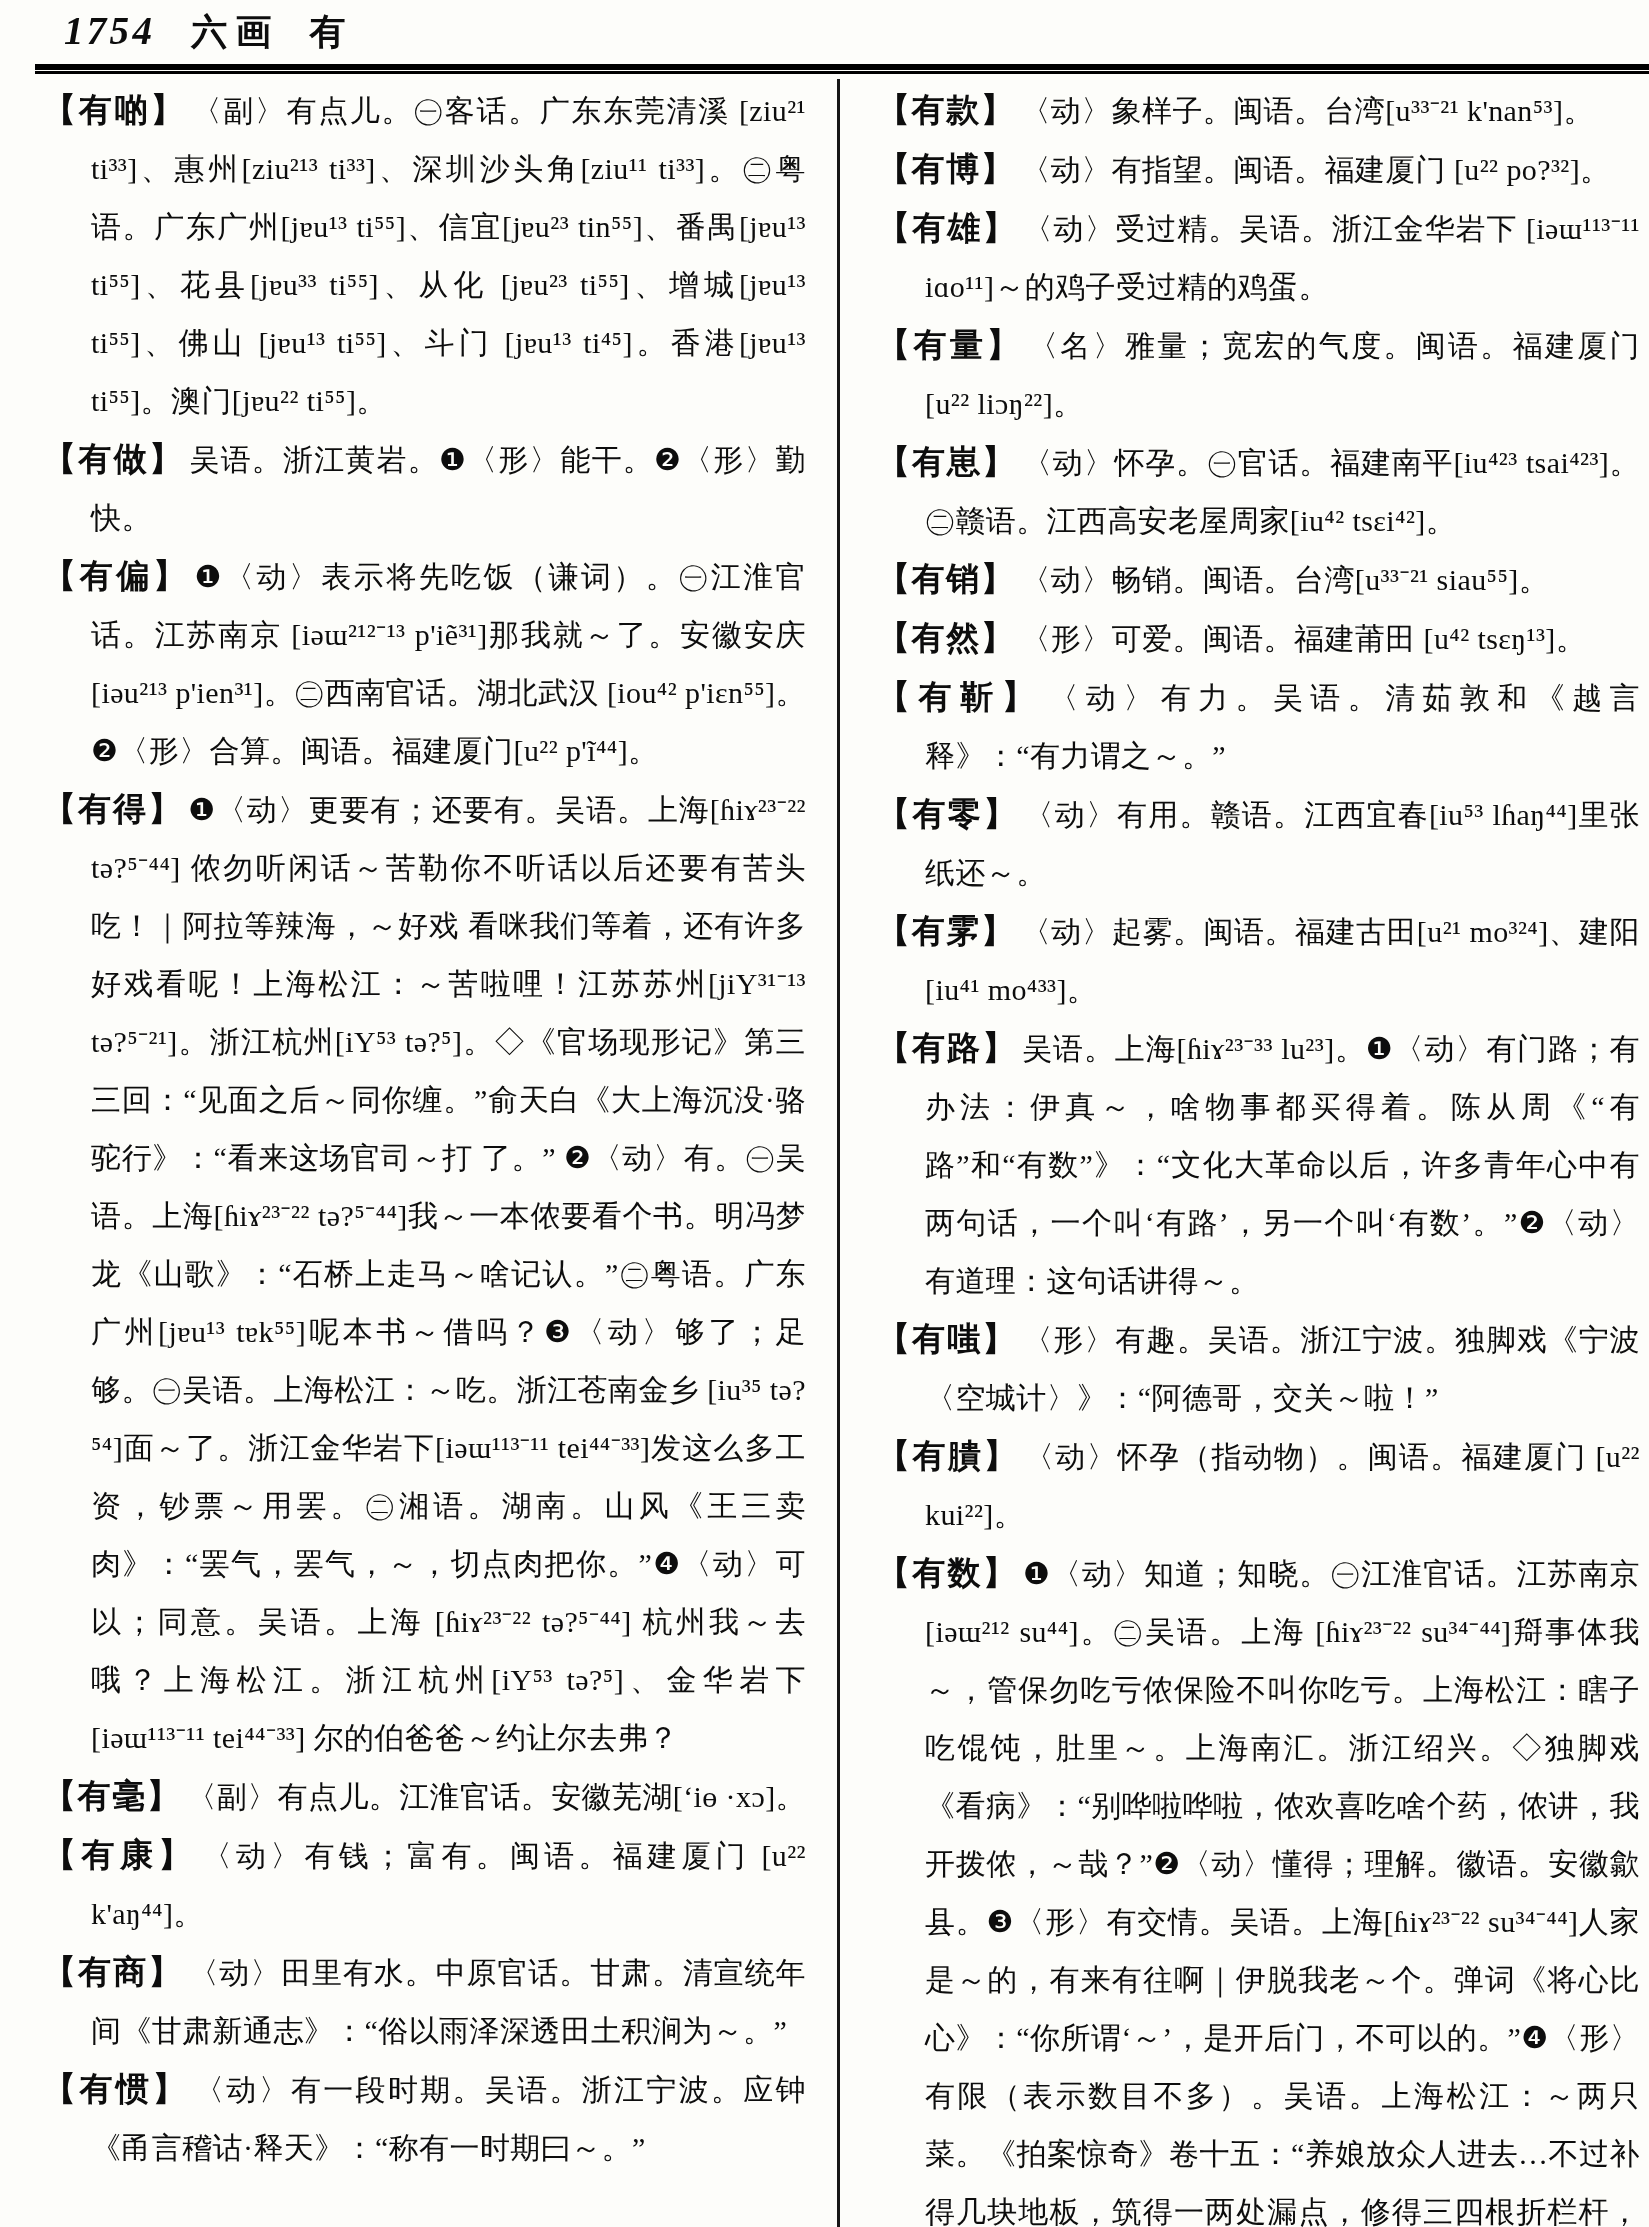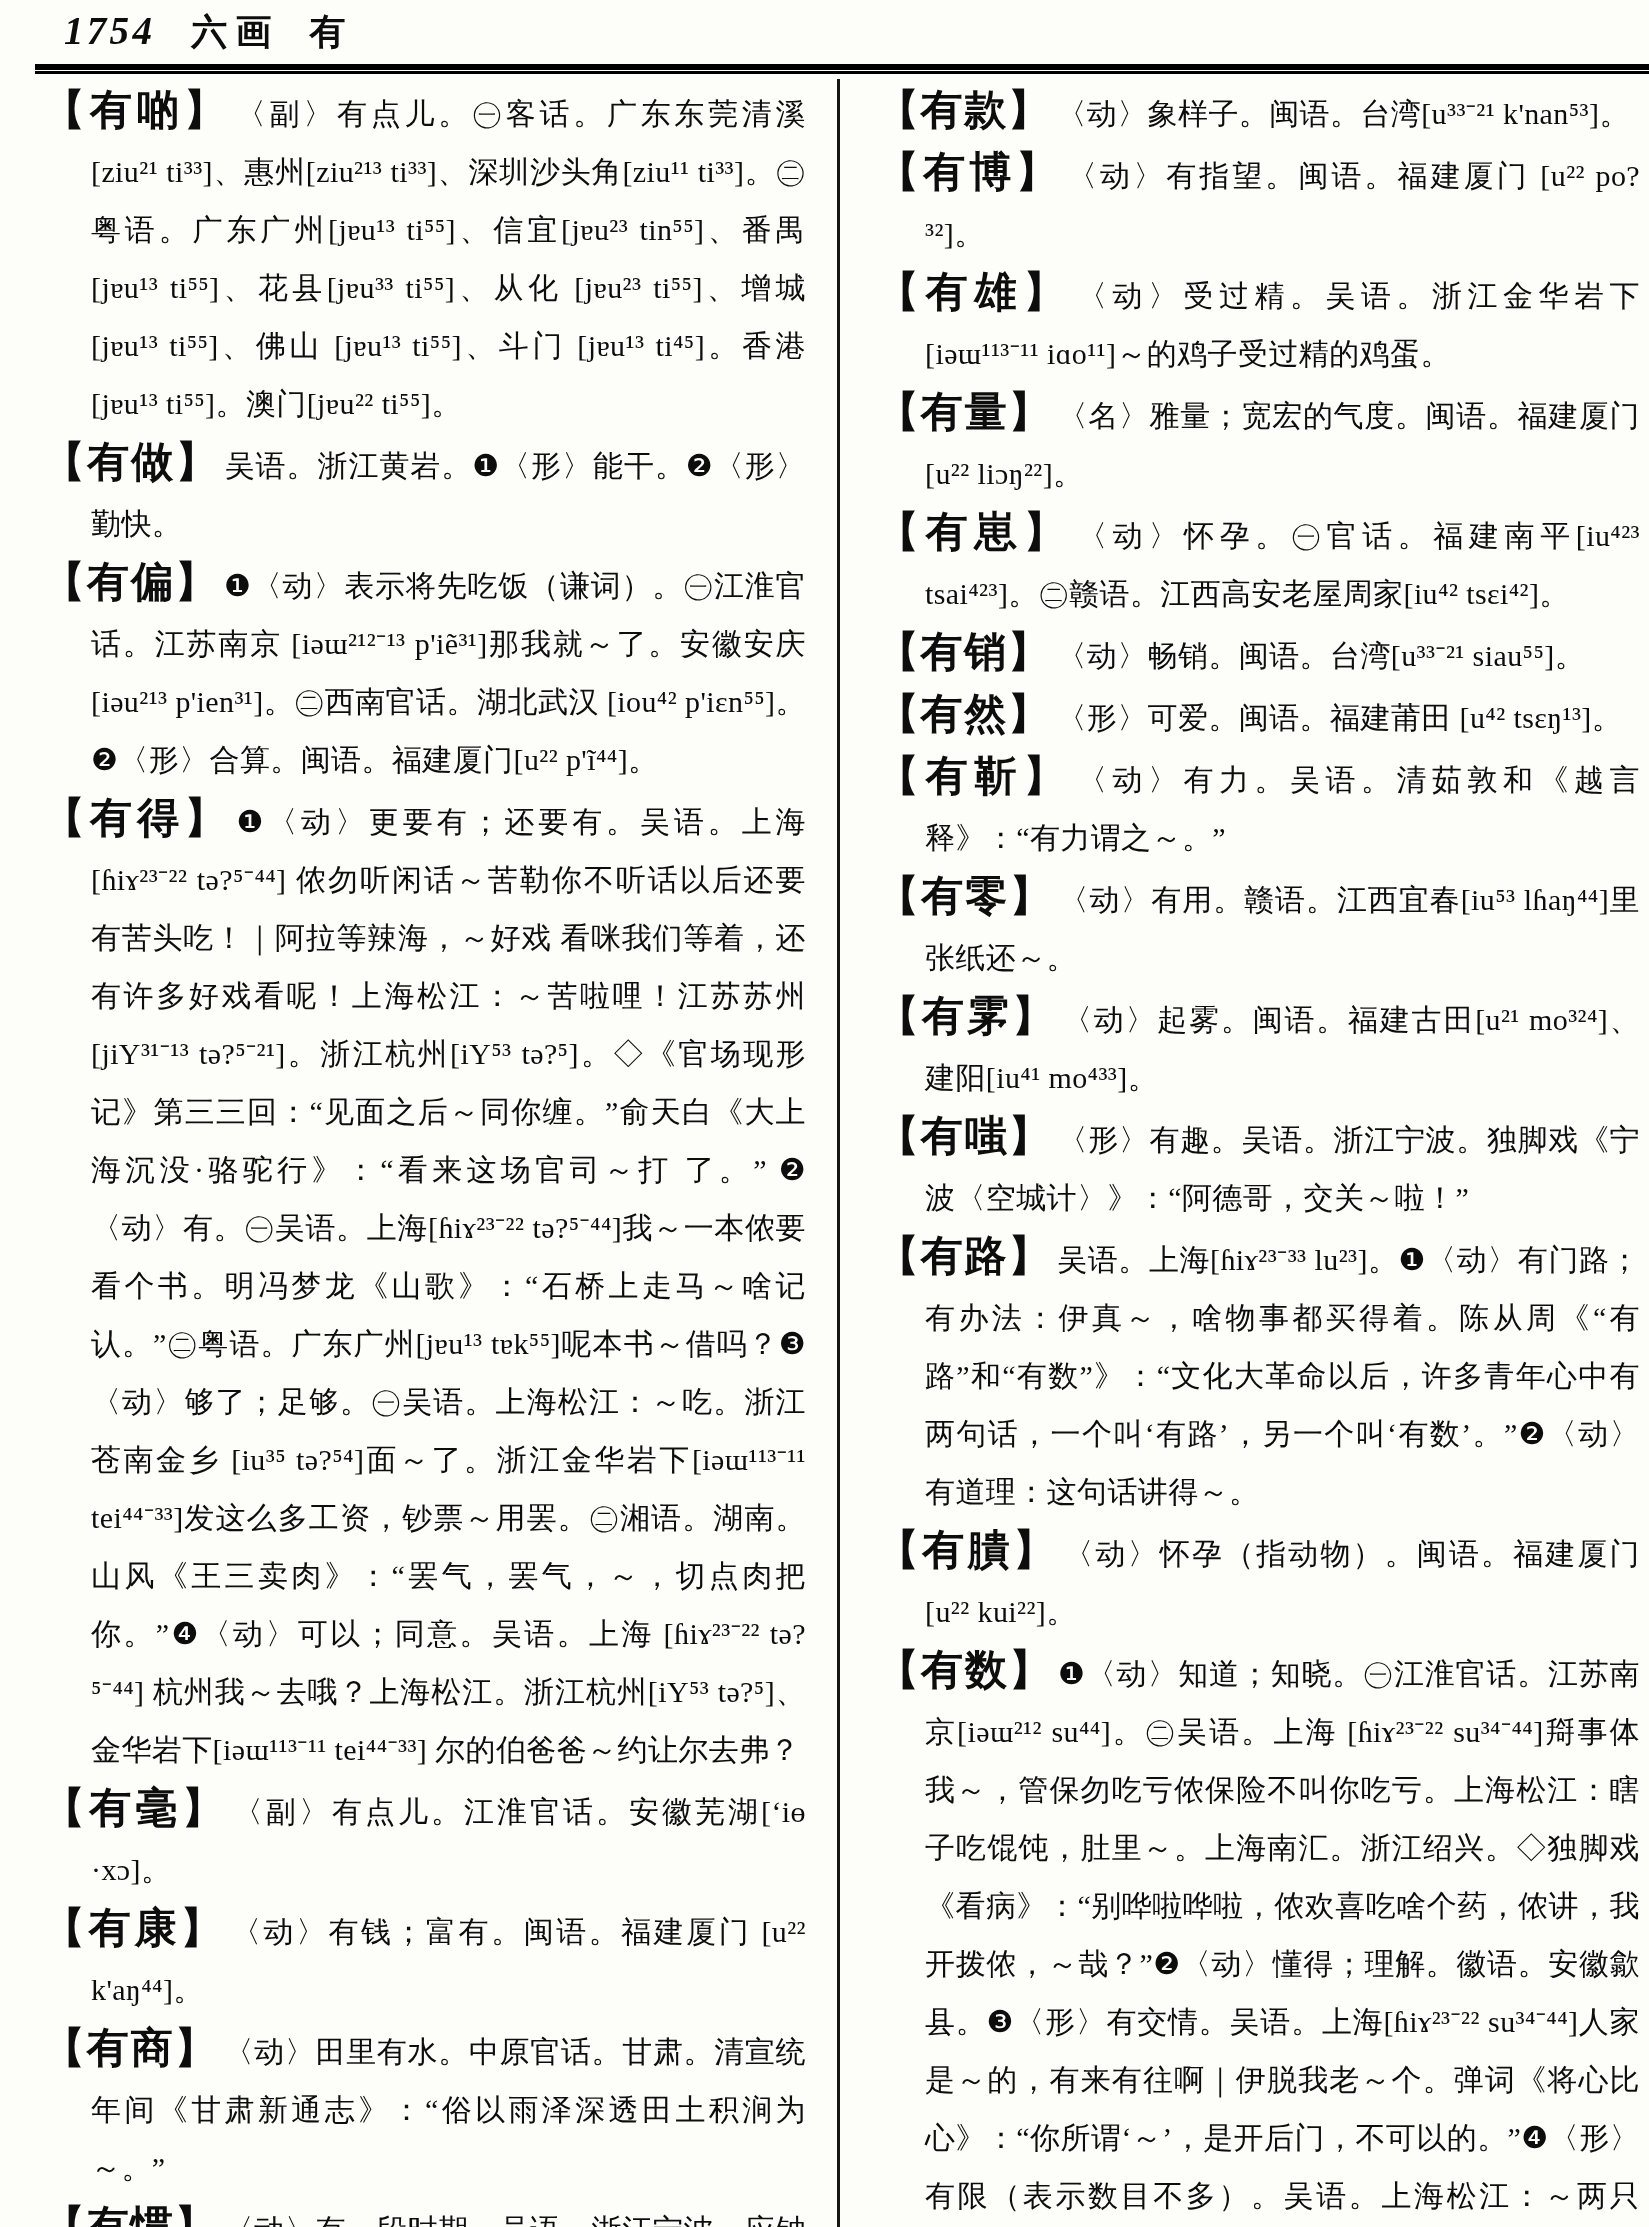--- a/index.html
+++ b/index.html
@@ -72,21 +72,21 @@
     margin: 0;
     padding-left: 48px;
     text-indent: -48px;
     font-size: 30px;
     line-height: 58px;
     text-align: justify;
     letter-spacing: 0.4px;
   }
   .hw {
     font-weight: bold;
-    font-size: 42px;
+    font-size: 33px;
     letter-spacing: 1.6px;
     margin-right: 5px;
   }
   .body { }
 </style>
 </head>
 <body>
 
 <div class="page">
   <div class="page-header">
@@ -111,20 +111,20 @@
         <p class="entry"><span class="hw">【有款】</span><span class="body">〈动〉象样子。闽语。台湾[u³³⁻²¹ k'nan⁵³]。</span></p>
         <p class="entry"><span class="hw">【有博】</span><span class="body">〈动〉有指望。闽语。福建厦门 [u²² po?³²]。</span></p>
         <p class="entry"><span class="hw">【有雄】</span><span class="body">〈动〉受过精。吴语。浙江金华岩下 [iəɯ¹¹³⁻¹¹ iɑo¹¹]～的鸡子受过精的鸡蛋。</span></p>
         <p class="entry"><span class="hw">【有量】</span><span class="body">〈名〉雅量；宽宏的气度。闽语。福建厦门[u²² liɔŋ²²]。</span></p>
         <p class="entry"><span class="hw">【有崽】</span><span class="body">〈动〉怀孕。㊀官话。福建南平[iu⁴²³ tsai⁴²³]。㊁赣语。江西高安老屋周家[iu⁴² tsɛi⁴²]。</span></p>
         <p class="entry"><span class="hw">【有销】</span><span class="body">〈动〉畅销。闽语。台湾[u³³⁻²¹ siau⁵⁵]。</span></p>
         <p class="entry"><span class="hw">【有然】</span><span class="body">〈形〉可爱。闽语。福建莆田 [u⁴² tsɛŋ¹³]。</span></p>
         <p class="entry"><span class="hw">【有靳】</span><span class="body">〈动〉有力。吴语。清茹敦和《越言释》：“有力谓之～。”</span></p>
         <p class="entry"><span class="hw">【有零】</span><span class="body">〈动〉有用。赣语。江西宜春[iu⁵³ lɦaŋ⁴⁴]里张纸还～。</span></p>
         <p class="entry"><span class="hw">【有雺】</span><span class="body">〈动〉起雾。闽语。福建古田[u²¹ mo³²⁴]、建阳[iu⁴¹ mo⁴³³]。</span></p>
+        <p class="entry"><span class="hw">【有路】</span><span class="body">吴语。上海[ɦiɤ²³⁻³³ lu²³]。❶〈动〉有门路；有办法：伊真～，啥物事都买得着。陈从周《“有路”和“有数”》：“文化大革命以后，许多青年心中有两句话，一个叫‘有路’，另一个叫‘有数’。”❷〈动〉有道理：这句话讲得～。</span></p>
         <p class="entry"><span class="hw">【有嗤】</span><span class="body">〈形〉有趣。吴语。浙江宁波。独脚戏《宁波〈空城计〉》：“阿德哥，交关～啦！”</span></p>
-        <p class="entry"><span class="hw">【有路】</span><span class="body">吴语。上海[ɦiɤ²³⁻³³ lu²³]。❶〈动〉有门路；有办法：伊真～，啥物事都买得着。陈从周《“有路”和“有数”》：“文化大革命以后，许多青年心中有两句话，一个叫‘有路’，另一个叫‘有数’。”❷〈动〉有道理：这句话讲得～。</span></p>
         <p class="entry"><span class="hw">【有膭】</span><span class="body">〈动〉怀孕（指动物）。闽语。福建厦门 [u²² kui²²]。</span></p>
         <p class="entry"><span class="hw">【有数】</span><span class="body">❶〈动〉知道；知晓。㊀江淮官话。江苏南京[iəɯ²¹² su⁴⁴]。㊁吴语。上海 [ɦiɤ²³⁻²² su³⁴⁻⁴⁴]搿事体我～，管保勿吃亏侬保险不叫你吃亏。上海松江：瞎子吃馄饨，肚里～。上海南汇。浙江绍兴。◇独脚戏《看病》：“别哗啦哗啦，侬欢喜吃啥个药，侬讲，我开拨侬，～哉？”❷〈动〉懂得；理解。徽语。安徽歙县。❸〈形〉有交情。吴语。上海[ɦiɤ²³⁻²² su³⁴⁻⁴⁴]人家是～的，有来有往啊｜伊脱我老～个。弹词《将心比心》：“你所谓‘～’，是开后门，不可以的。”❹〈形〉有限（表示数目不多）。吴语。上海松江：～两只菜。《拍案惊奇》卷十五：“养娘放众人进去…不过补得几块地板，筑得一两处漏点，修得三四根折栏杆，多是～，看得见的，何曾添个什么？”</span></p>
       </div>
   </div>
 </div>
 
 
 </body></html>

